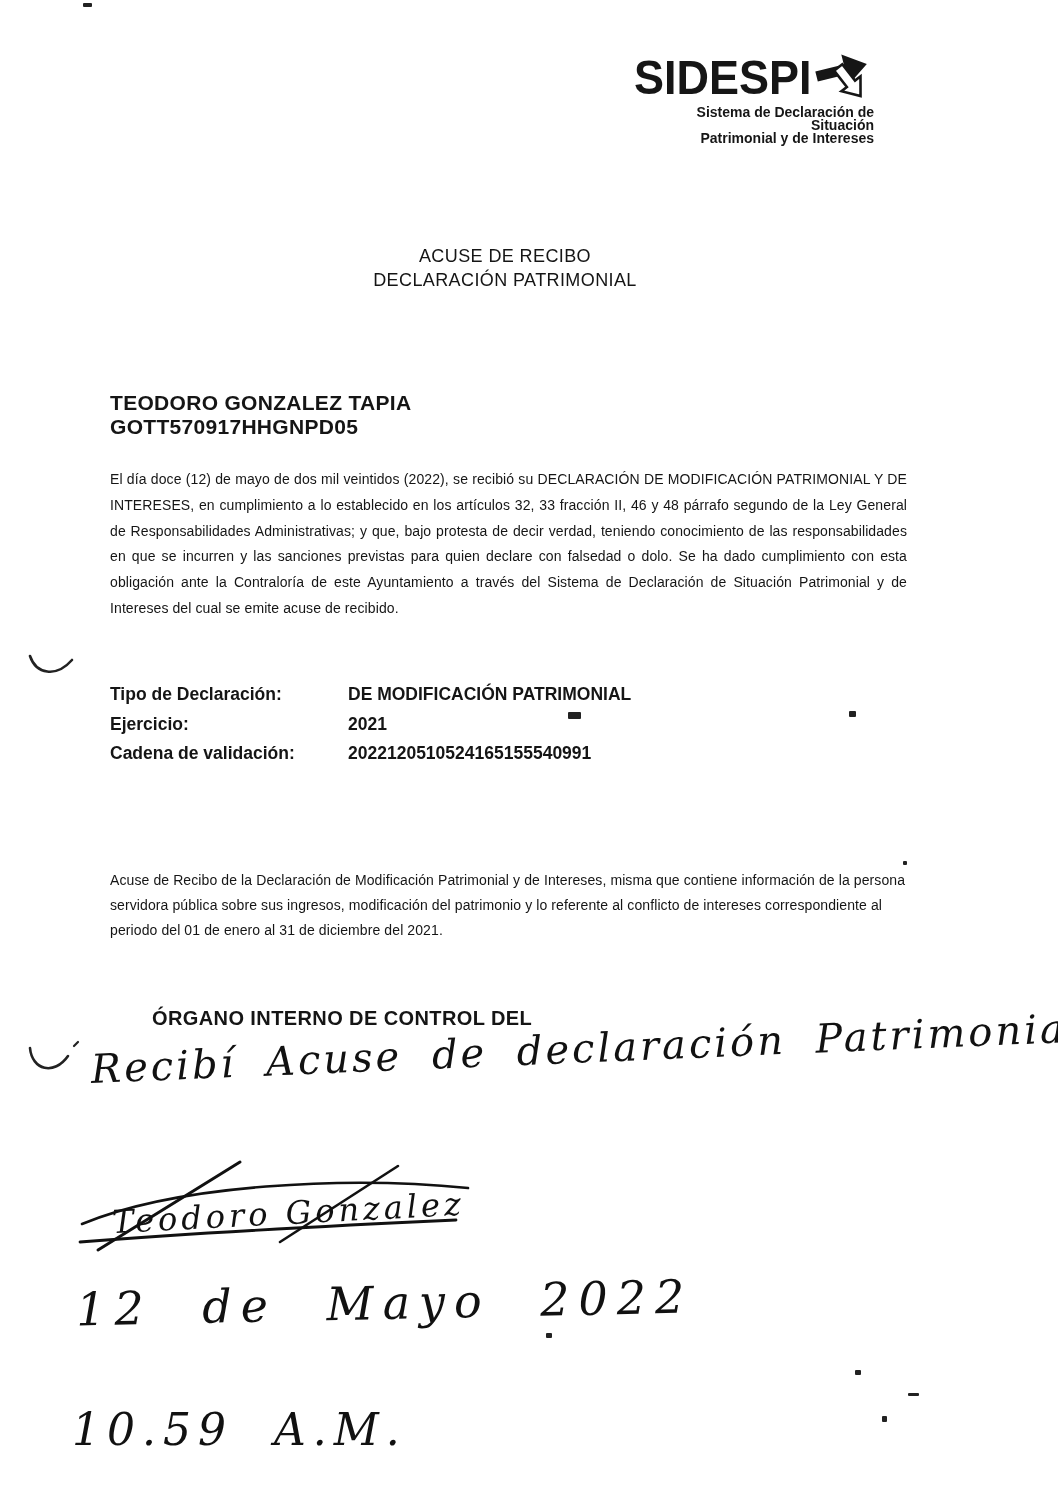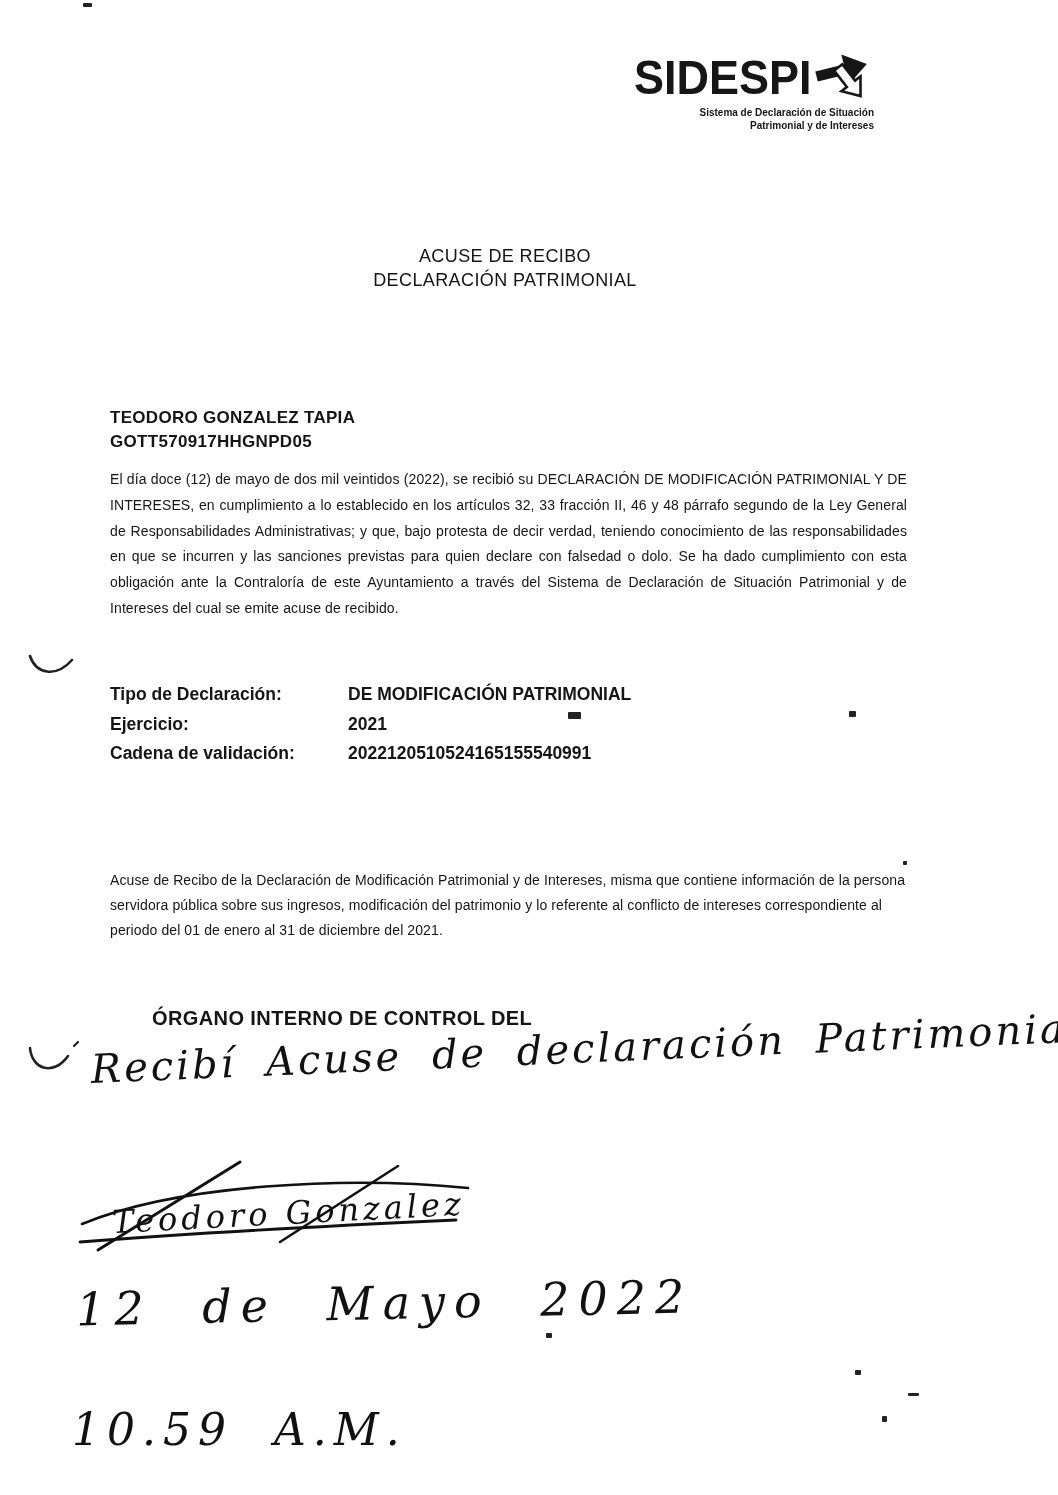--- a/index.html
+++ b/index.html
@@ -18,28 +18,28 @@
   .logo-block { position: absolute; left: 634px; top: 52px; width: 240px; text-align: right; }
   .logo-row { display: flex; align-items: center; justify-content: center; }
   .logo-text {
     font-weight: bold;
     font-size: 45px;
     letter-spacing: 0px;
     transform: scaleY(1.05);
     color: #161616;
   }
   .logo-arrow { width: 64px; height: 58px; margin-left: 2px; margin-top: -8px; }
-  .logo-subtitle { font-size: 10px; font-weight: bold; line-height: 13px; margin-top: 2px; color: #161616; }
+  .logo-subtitle { font-size: 14px; font-weight: bold; line-height: 13px; margin-top: 2px; color: #161616; }
 
   
   .title-block {
     position: absolute; left: 180px; top: 244px; width: 650px;
     text-align: center; font-size: 18px; line-height: 24px; letter-spacing: 0.4px;
   }
-  .recipient { position: absolute; left: 110px; top: 406px; font-weight: bold; font-size: 17px; line-height: 23.5px; letter-spacing: 0.3px; }
+  .recipient { position: absolute; left: 110px; top: 391px; font-weight: bold; font-size: 21px; line-height: 23.5px; letter-spacing: 0.3px; }
 
   .par {
     position: absolute; left: 110px; width: 797px;
     font-size: 14px; line-height: 25.8px; letter-spacing: 0.1px;
   }
   .par-main { top: 453px; text-align: justify; }
   .par-acuse { top: 854px; line-height: 25.2px; }
 
   
   .details { position: absolute; left: 110px; top: 684px; font-size: 17.5px; }

